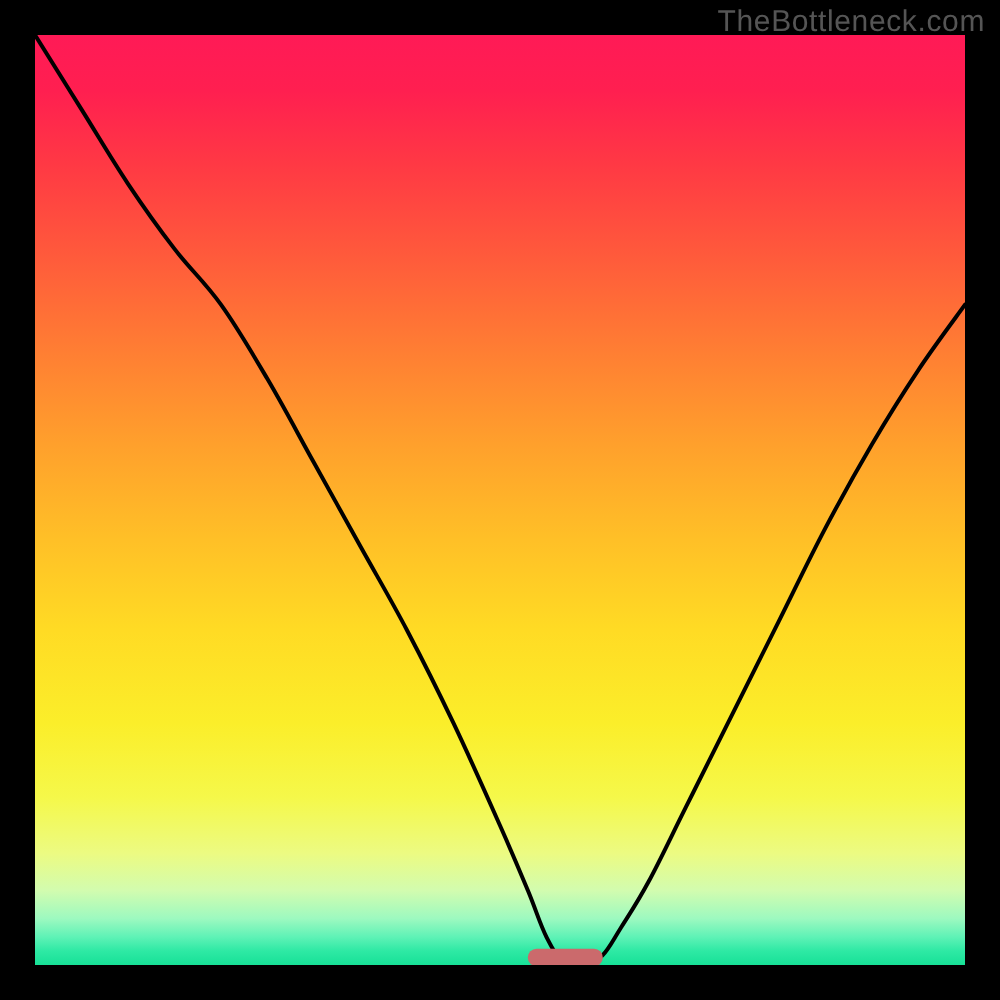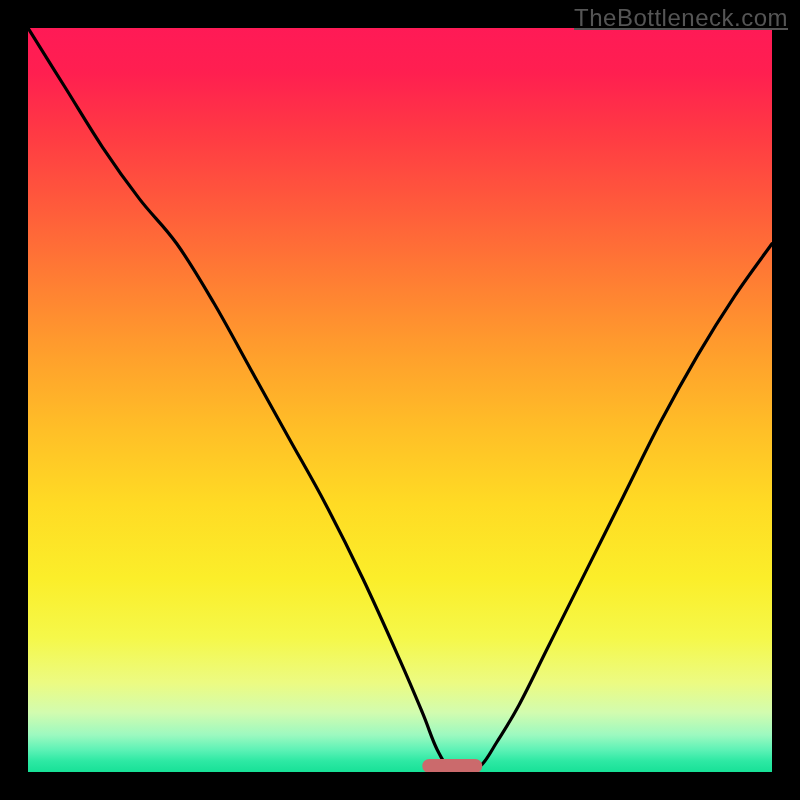--- a/index.html
+++ b/index.html
@@ -20,21 +20,20 @@
   .watermark {
     position: absolute;
     top: 4px;
     right: 12px;
     color: #555;
     font-size: 24px;
     font-weight: 500;
     letter-spacing: 0.5px;
     z-index: 10;
     user-select: none;
-    text-decoration: underline;
   }
   .plot-area {
     position: absolute;
     left: 28px;
     top: 28px;
     width: 744px;
     height: 744px;
     overflow: hidden;
   }
   .gradient {

